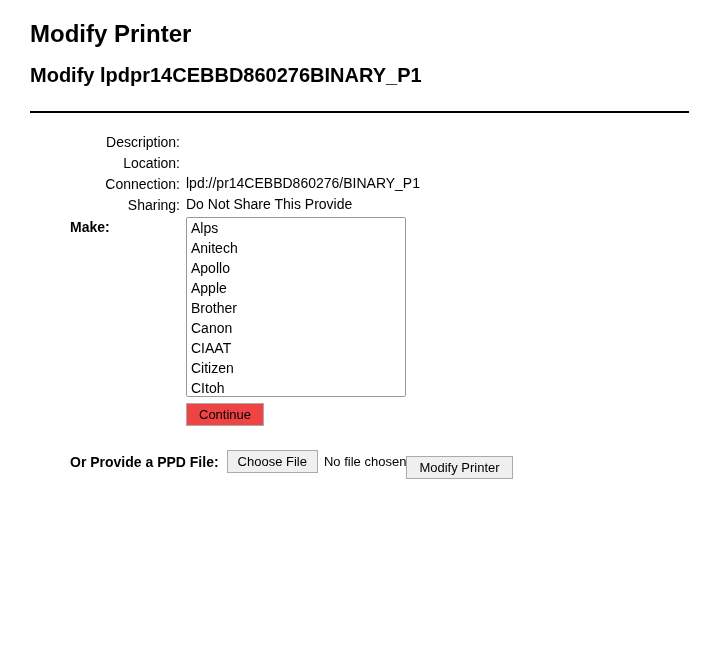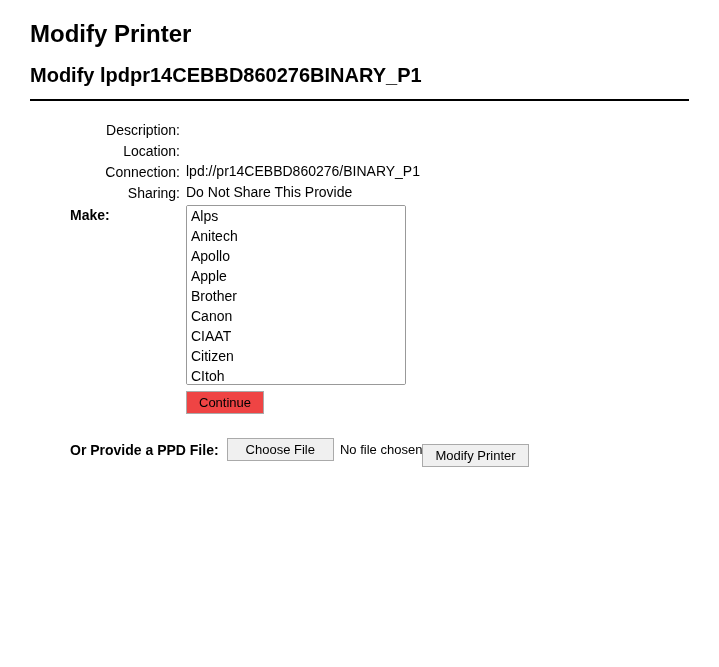--- a/index.html
+++ b/index.html
@@ -23,21 +23,21 @@
       font-weight: bold;
       margin-bottom: 16px;
       color: #000;
     }
 
     h2.printer-title {
       font-size: 20px;
       font-weight: bold;
       color: #000;
       border-bottom: 2px solid #000;
-      padding-bottom: 12px;
+      padding-bottom: 24px;
       margin-bottom: 20px;
     }
 
     .form-area {
       margin-left: 40px;
     }
 
     .field-row {
       display: flex;
       align-items: flex-start;
@@ -113,21 +113,21 @@
       margin-right: 8px;
     }
 
     .ppd-file-area {
       display: flex;
       align-items: center;
       gap: 6px;
     }
 
     button.choose-file-btn {
-      padding: 3px 18px;
+      padding: 3px 10px;
       font-size: 13px;
       background: #f0f0f0;
       border: 1px solid #aaa;
       cursor: pointer;
     }
 
     .no-file-text {
       font-size: 13px;
       color: #000000;
     }

